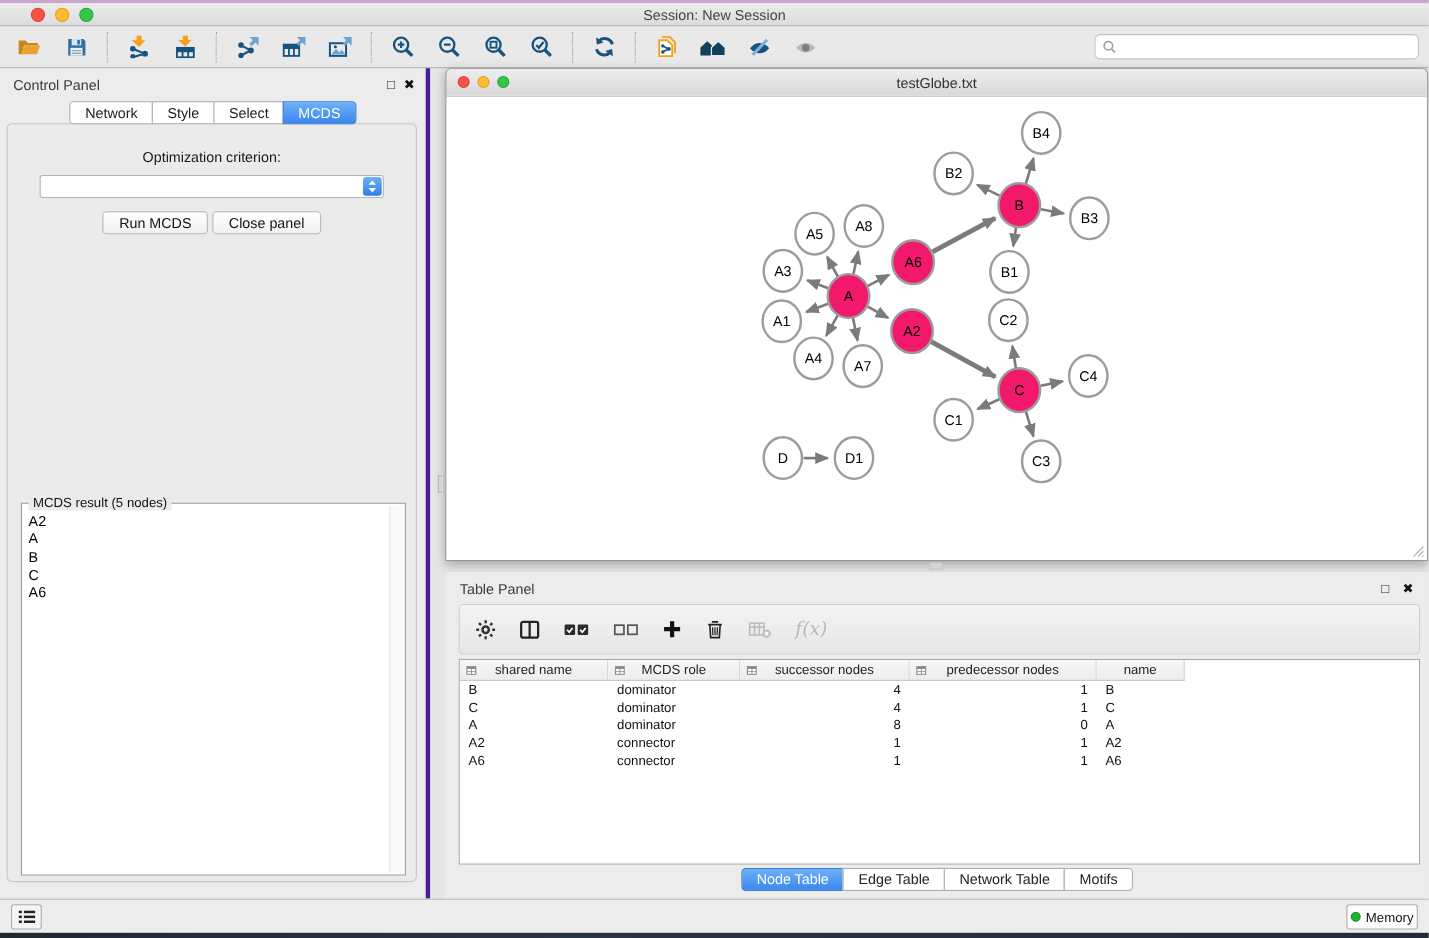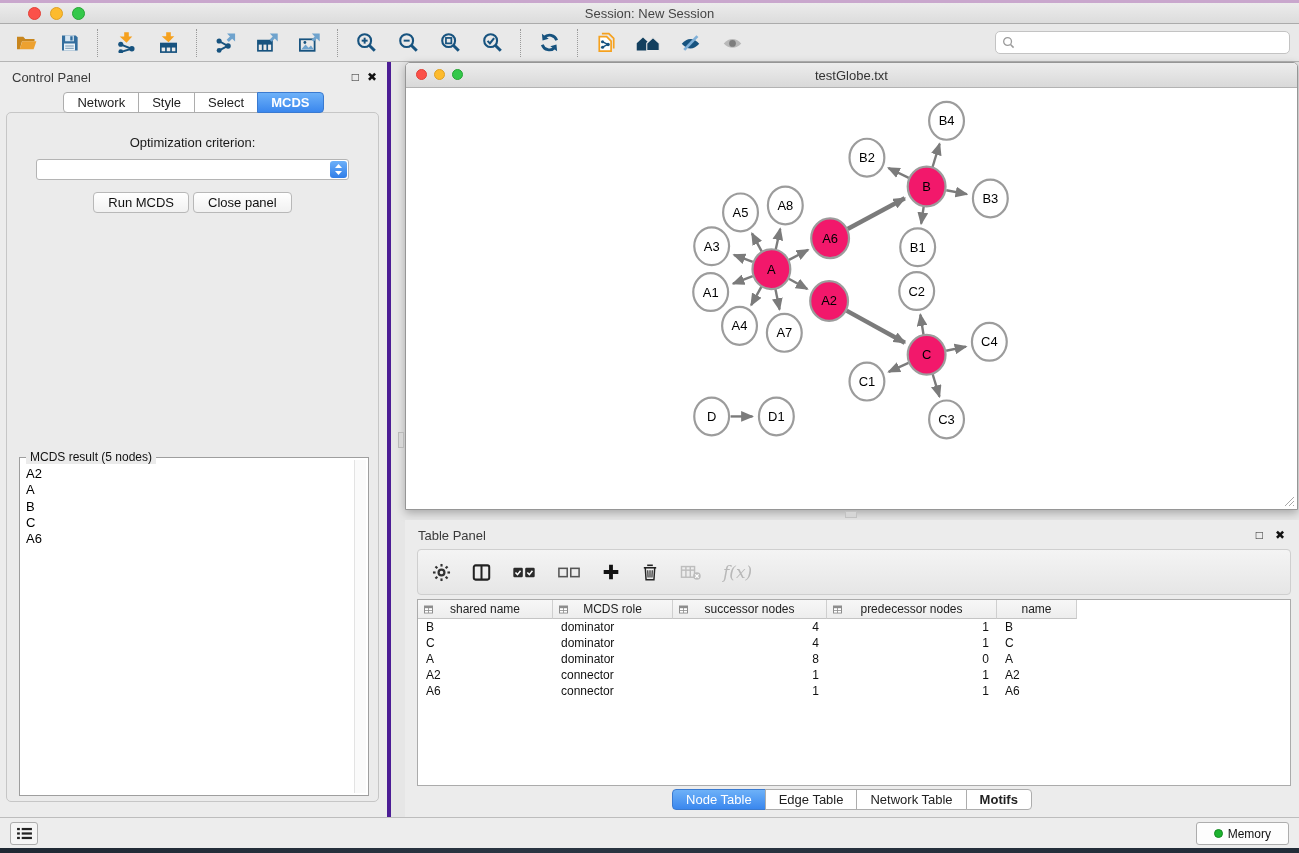--- a/index.html
+++ b/index.html
@@ -35,21 +35,21 @@
     background:#ececec; border-right:4px solid #4c1d95; }
   .panel-titlebar { position:relative; height:30px; }
   .panel-title { position:absolute; left:12px; top:8px; font-size:13px; color:#3a3a3a; }
   .float-btn { position:absolute; top:8px; font-size:12px; color:#222; cursor:pointer; line-height:14px; }
   .close-btn { position:absolute; top:8px; font-size:12px; font-weight:bold; color:#111; cursor:pointer; line-height:14px; }
   .cp-titlebar .float-btn { right:28px; } .cp-titlebar .close-btn { right:10px; }
   .tabs-row { display:flex; justify-content:center; position:relative; z-index:2; }
   .tab { height:21px; line-height:20px; padding:0 13px; font-size:13px; color:#222;
     background:#fff; border:1px solid #adadad; margin-left:-1px; cursor:pointer; }
   .tab:first-child { border-radius:4px 0 0 4px; margin-left:0; }
-  .tab:last-child { border-radius:0 4px 4px 0;font-weight:bold; }
+  .tab:last-child { border-radius:0 4px 4px 0; }
   .tab.active { background:linear-gradient(#6db1f8,#3a87ee); border-color:#3a7ad0; color:#fff; }
   .cp-content { position:absolute; left:6px; right:8px; top:50px; bottom:15px;
     background:#ebebeb; border:1px solid #c6c6c6; border-radius:5px; }
   .opt-label { margin-top:22px; text-align:center; font-size:13px; color:#1a1a1a; }
   .select { position:relative; width:313px; height:21px; margin:9px auto 0;
     background:#fff; border:1px solid #b4b4b4; border-radius:3px; cursor:pointer; }
   .select-text { position:absolute; left:8px; top:0; line-height:20px; font-size:13px; color:#111; white-space:nowrap; }
   .stepper { position:absolute; right:1px; top:1px; width:17px; height:17px; border-radius:3px;
     background:linear-gradient(#6cb0f9,#2f7de8); display:flex; align-items:center; justify-content:center; }
   .cp-buttons { display:flex; justify-content:center; gap:4px; margin-top:12px; }
@@ -107,21 +107,21 @@
   .td.textcol { padding-left:8px; text-align:left; }
   .td.numcol { padding-right:8px; text-align:right; }
   .tp-tabs { position:absolute; left:0; right:0; bottom:7px; display:flex; justify-content:center; }
 
   
   .status-bar { position:absolute; left:0; top:817px; width:1299px; height:31px;
     background:#ededed; border-top:1px solid #bdbdbd; }
   .list-button { position:absolute; left:10px; top:4px; width:28px; height:23px;
     background:#f5f5f5; border:1px solid #adadad; border-radius:3px; display:flex;
     align-items:center; justify-content:center; cursor:pointer; }
-  .memory-button { position:absolute; right:10px; top:4px; height:23px; padding:0 17px;
+  .memory-button { position:absolute; right:10px; top:4px; height:23px; padding:0 3px;
     background:#fdfdfd; border:1px solid #adadad; border-radius:3px; display:flex;
     align-items:center; gap:5px; font-size:12px; font-family:inherit; color:#111; cursor:pointer; }
   .memory-dot { width:9px; height:9px; border-radius:50%; background:#1db32f; border:1px solid #148c22; }
   .desktop-strip { position:absolute; left:0; top:848px; width:1299px; height:5px;
     background:linear-gradient(90deg,#1f2833,#2a3542 40%,#222c38); }
   .icon { display:inline-flex; align-items:center; justify-content:center; }
 </style>
 </head>
 <body>
 

